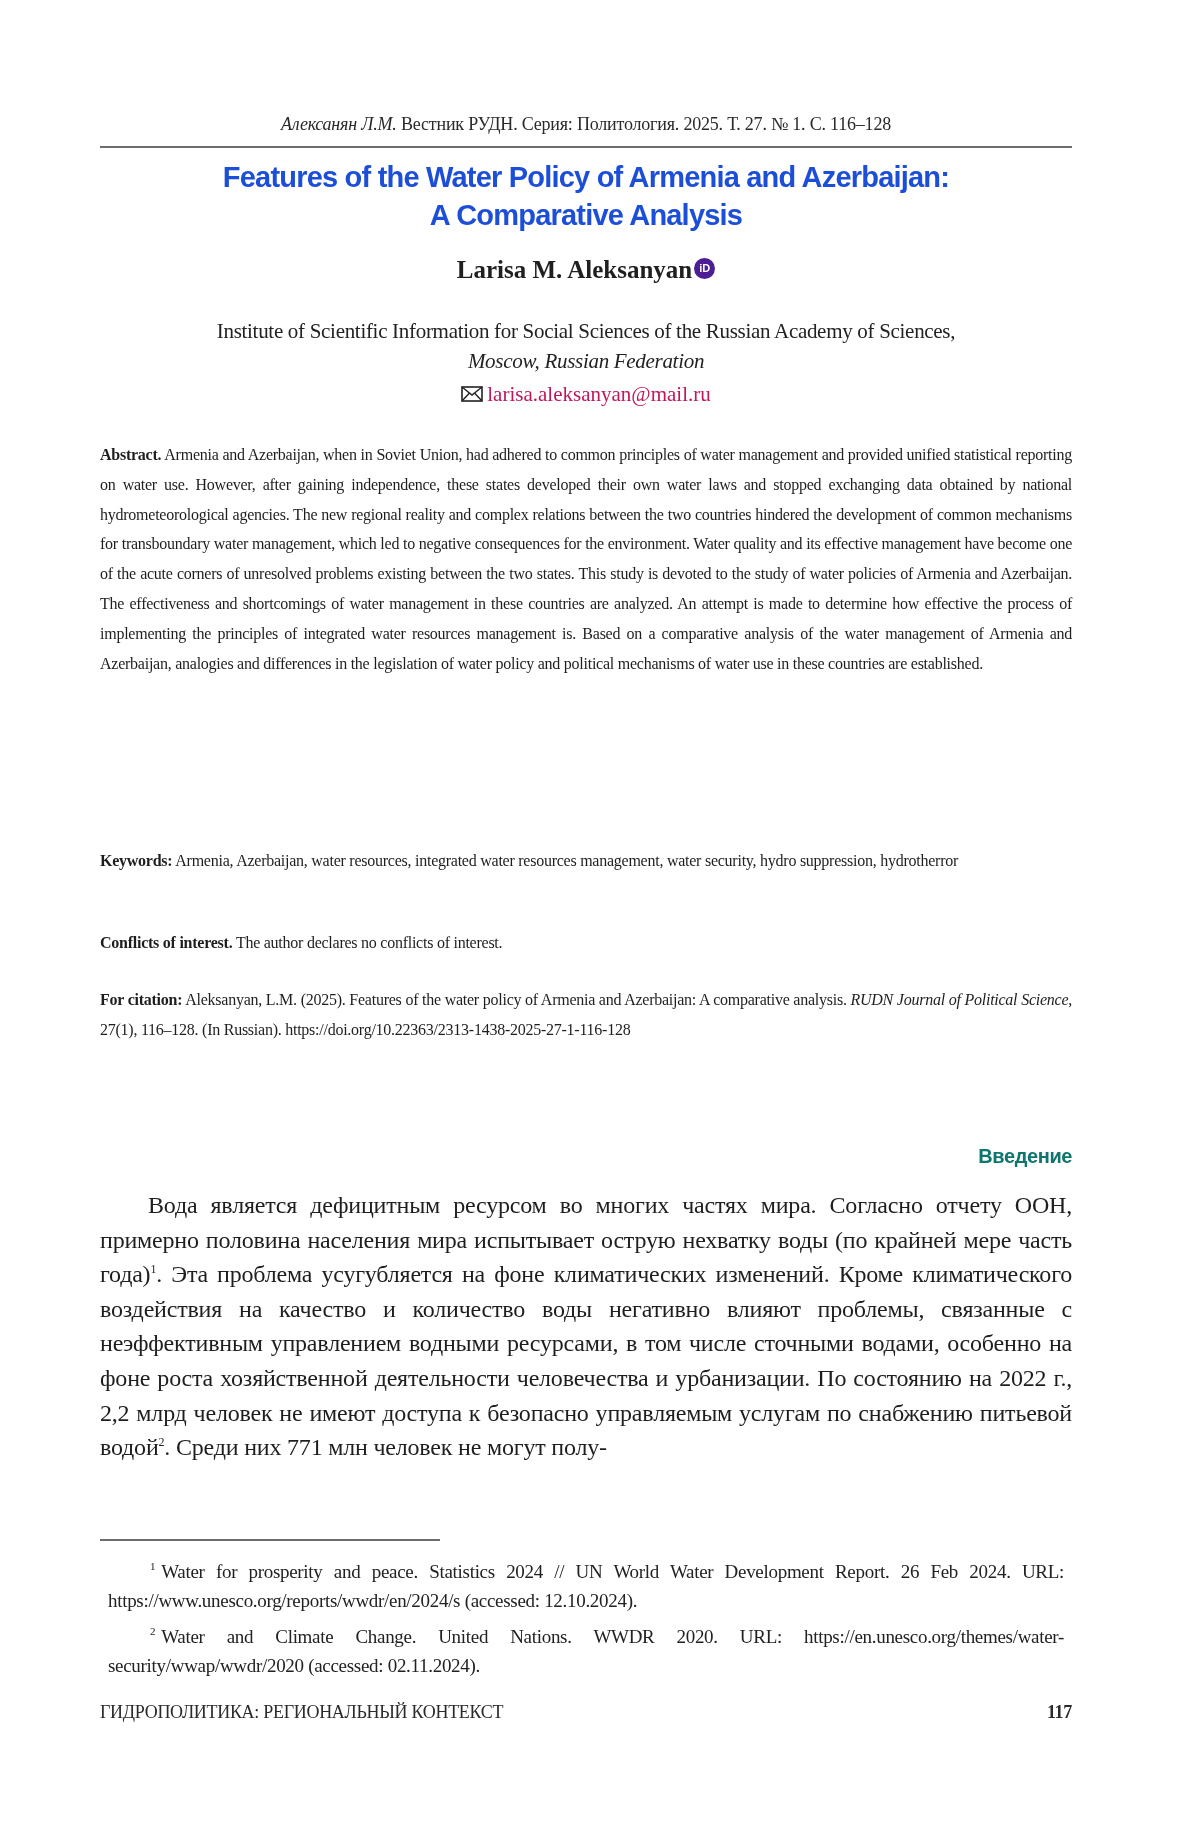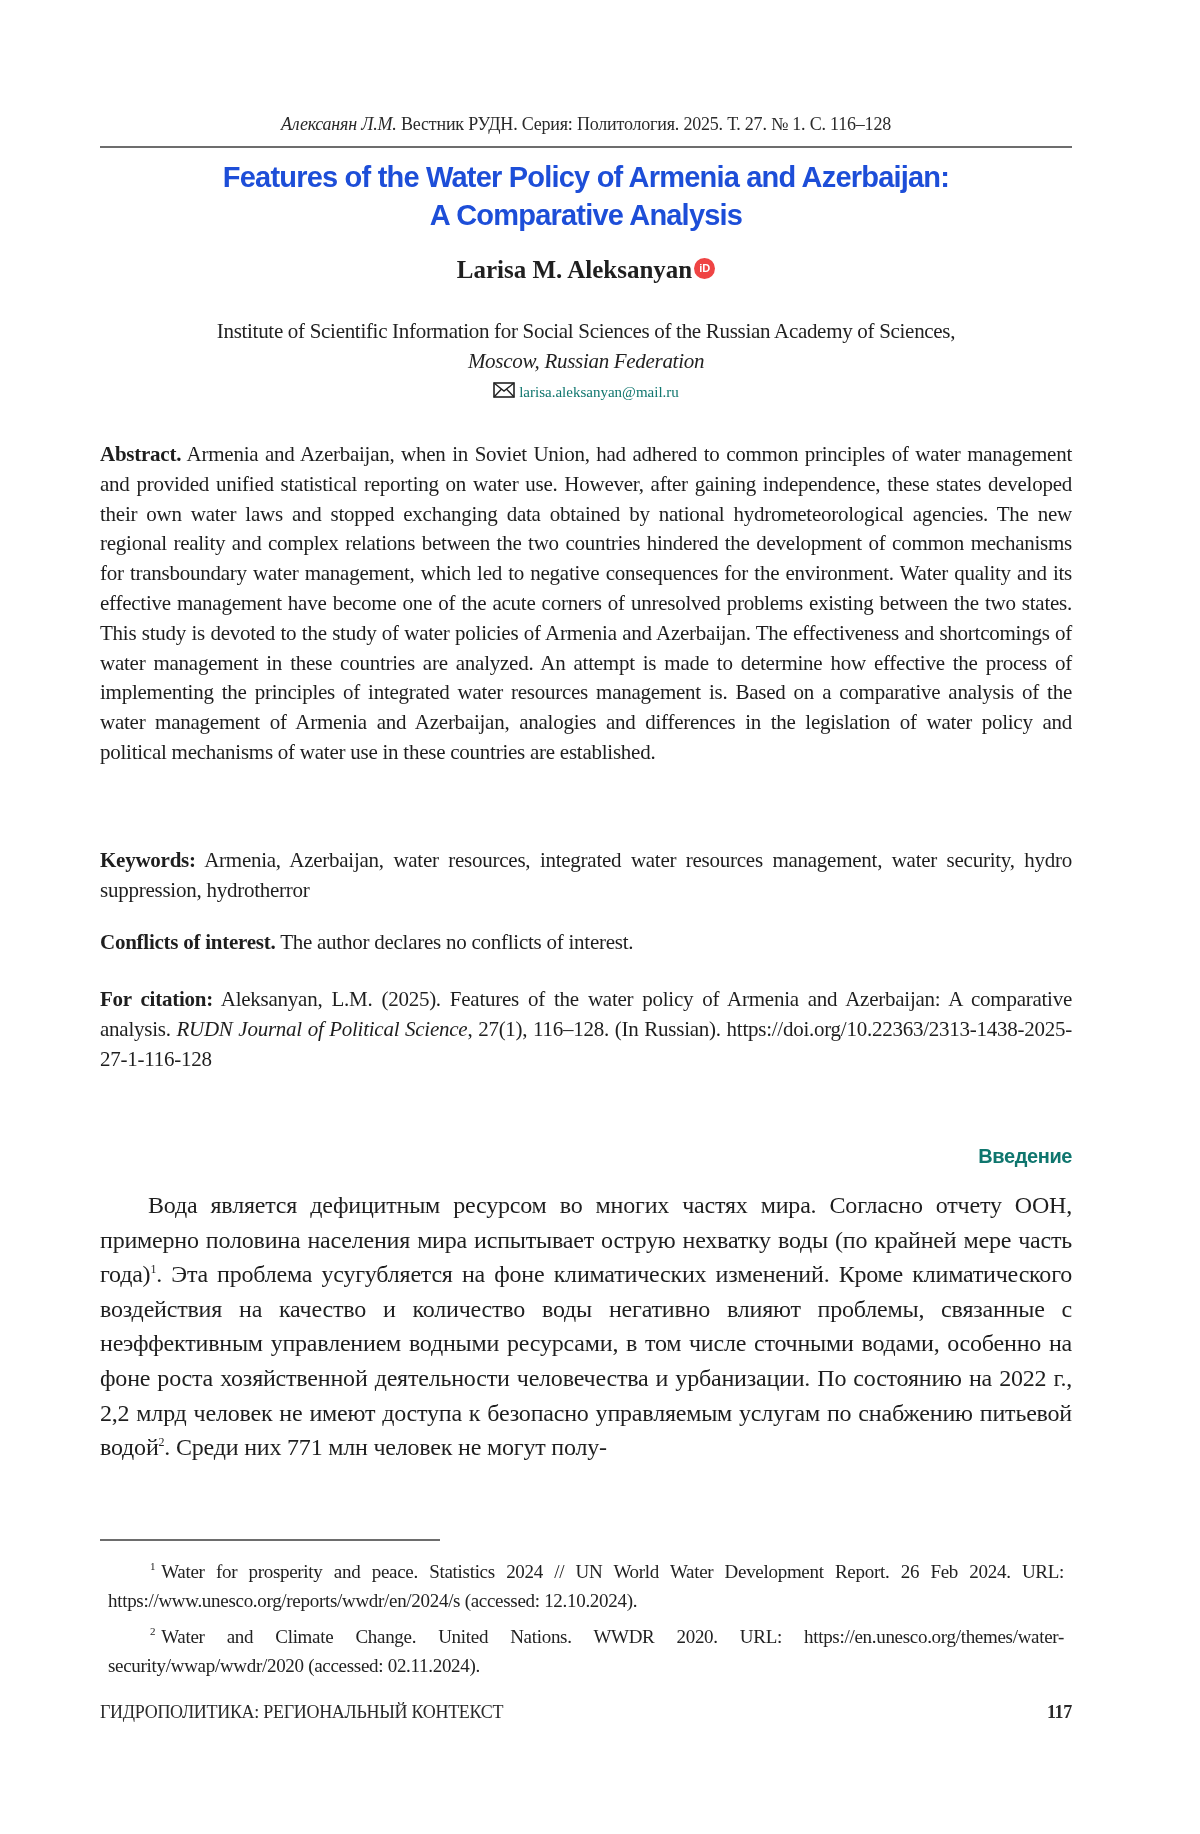--- a/index.html
+++ b/index.html
@@ -89,35 +89,35 @@
       color: #222;
       letter-spacing: -0.3px;
     }
     .affil .ital { font-style: italic; }
     .email-line {
       position: absolute;
       top: 382px;
       left: 0;
       width: 972px;
       text-align: center;
-      font-size: 15px;
-      color: #0f766e;
+      font-size: 21px;
+      color: #be185d;
     }
     .mail-icon {
       display: inline-block;
       width: 22px;
       height: 16px;
       vertical-align: -1px;
       margin-right: 4px;
     }
     .block {
       position: absolute;
       left: 0;
       width: 972px;
-      font-size: 21px;
+      font-size: 16px;
       line-height: 29.8px;
       text-align: justify;
       color: #1e1e1e;
       letter-spacing: -0.25px;
     }
     .block b { font-weight: bold; }
     .abstract { top: 440px; }
     .keywords { top: 846px; }
     .conflicts { top: 928px; }
     .citation { top: 985px; }
@@ -197,21 +197,21 @@
     <span>Вестник РУДН. Серия: Политология. 2025. Т. 27. № 1. С. 116–128</span>
   </div>
   <div class="head-rule"></div>
 
   <div class="title">
     <div>Features of the Water Policy of Armenia and Azerbaijan:</div>
     <div>A Comparative Analysis</div>
   </div>
 
   <div class="author">
-    <span>Larisa M. Aleksanyan</span><span class="orcid" style="background: #ef4444;">iD</span>
+    <span>Larisa M. Aleksanyan</span><span class="orcid" style="background: #4c1d95;">iD</span>
   </div>
 
   <div class="affil">
     <div>Institute of Scientific Information for Social Sciences of the Russian Academy of Sciences,</div>
     <div class="ital">Moscow, Russian Federation</div>
   </div>
 
   <div class="email-line">
     <svg class="mail-icon" viewBox="0 0 22 16">
       <rect x="1" y="1" width="20" height="14" fill="none" stroke="#222" stroke-width="1.6"></rect>

